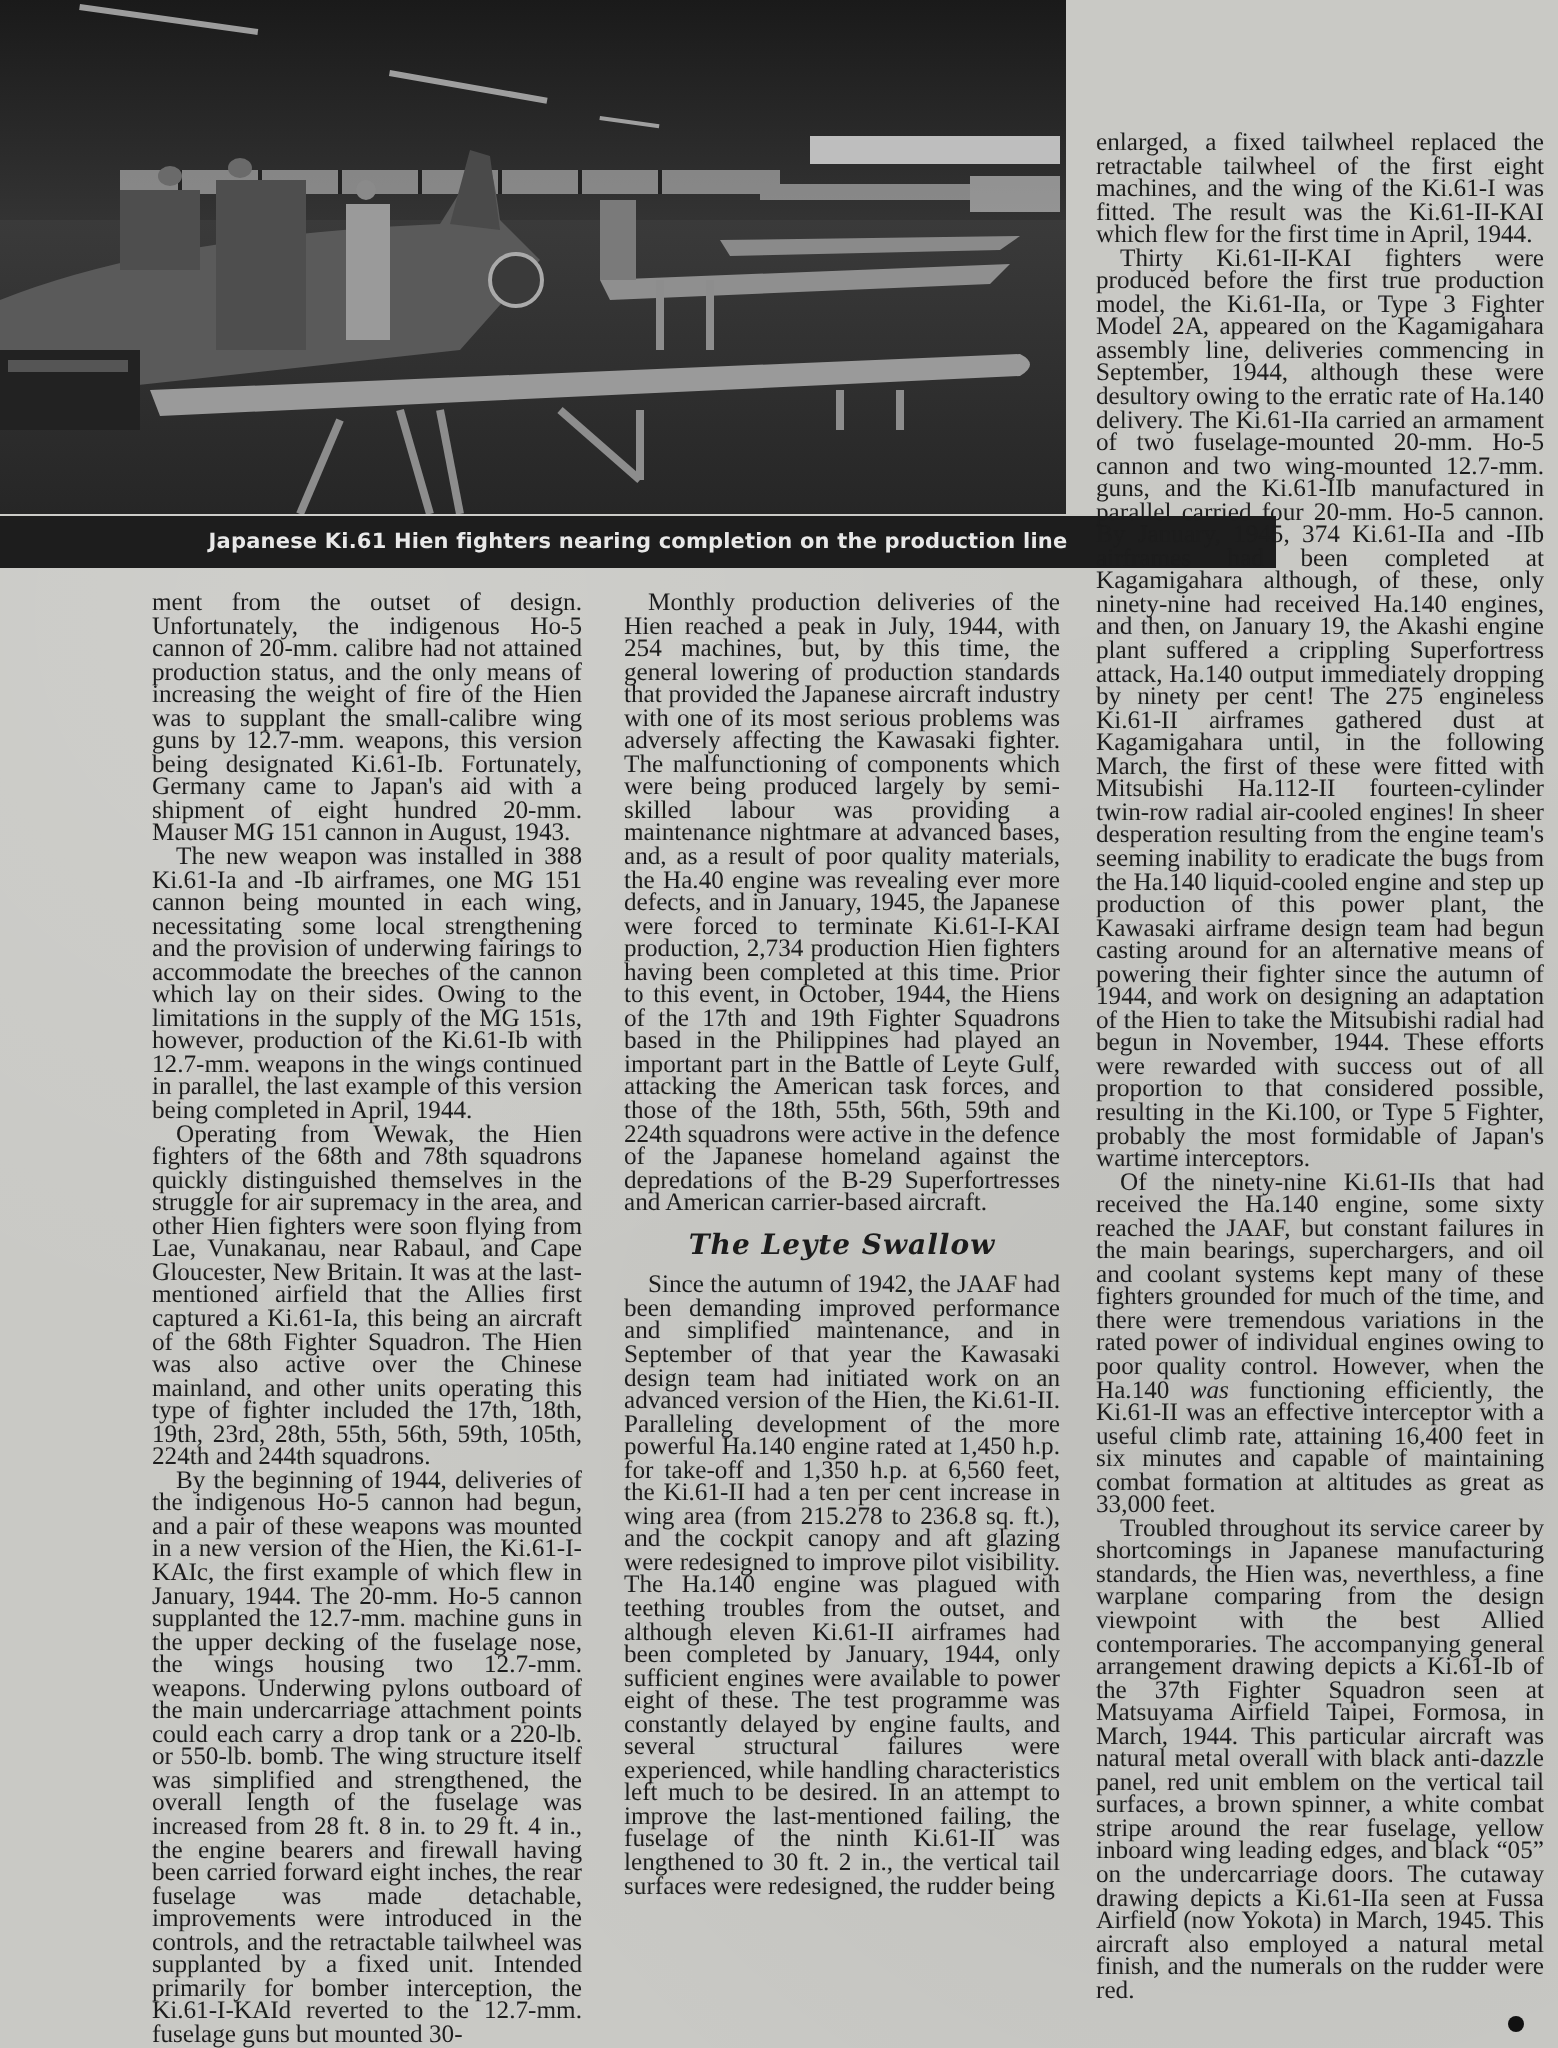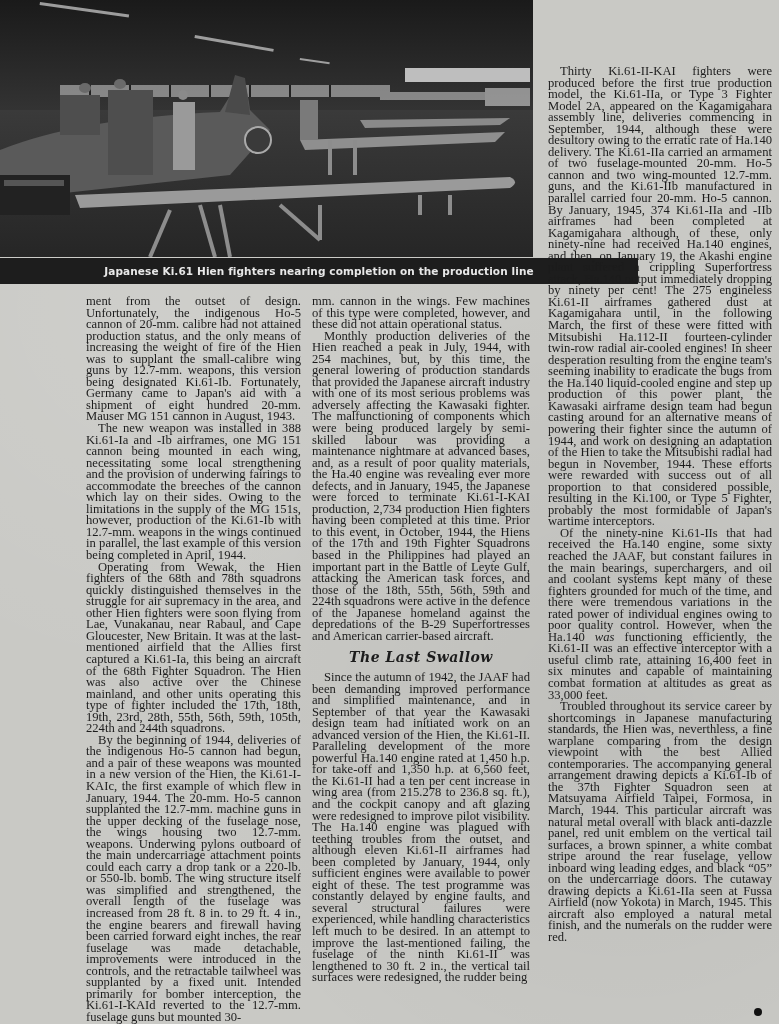--- a/index.html
+++ b/index.html
@@ -22,21 +22,21 @@
     font-family: "DejaVu Sans", sans-serif; font-weight: bold; font-size: 10.5px;
     display: flex; align-items: center; justify-content: center; padding-left: 0;
     letter-spacing: 0.1px;
   }
   .col {
     position: absolute; font-size: 12.6px; line-height: 11.55px;
     text-align: justify; hyphens: manual;
   }
   .col p { margin: 0; text-indent: 12px; }
   .col p.noindent { text-indent: 0; }
-  #col1 { left: 86px; top: 296px; width: 215px; }
+  #col1 { left: 76px; top: 296px; width: 215px; }
   #col2 { left: 312px; top: 296px; width: 218px; }
   #col3 { left: 548px; top: 66px; width: 224px; }
   .heading {
     font-family: "DejaVu Serif", serif; font-weight: bold; font-style: italic;
     font-size: 14px; text-align: center; margin: 10px 0 8px 0; text-indent: 0;
     letter-spacing: 0.5px;
   }
   .end-mark {
     position: absolute; left: 754px; top: 1008px; width: 8px; height: 8px;
     border-radius: 50%; background: #111;
@@ -123,25 +123,25 @@
 <div class="caption-bar">Japanese Ki.61 Hien fighters nearing completion on the production line</div>
 
 <div class="col" id="col1">
   <p class="noindent">ment from the outset of design. Unfortunately, the indigenous Ho-5 cannon of 20-mm. calibre had not attained production status, and the only means of increasing the weight of fire of the Hien was to supplant the small-calibre wing guns by 12.7-mm. weapons, this version being designated Ki.61-Ib. Fortunately, Germany came to Japan's aid with a shipment of eight hundred 20-mm. Mauser MG 151 cannon in August, 1943.</p>
   <p>The new weapon was installed in 388 Ki.61-Ia and -Ib airframes, one MG 151 cannon being mounted in each wing, necessitating some local strengthening and the provision of underwing fairings to accommodate the breeches of the cannon which lay on their sides. Owing to the limitations in the supply of the MG 151s, however, production of the Ki.61-Ib with 12.7-mm. weapons in the wings continued in parallel, the last example of this version being completed in April, 1944.</p>
   <p>Operating from Wewak, the Hien fighters of the 68th and 78th squadrons quickly distinguished themselves in the struggle for air supremacy in the area, and other Hien fighters were soon flying from Lae, Vunakanau, near Rabaul, and Cape Gloucester, New Britain. It was at the last-mentioned airfield that the Allies first captured a Ki.61-Ia, this being an aircraft of the 68th Fighter Squadron. The Hien was also active over the Chinese mainland, and other units operating this type of fighter included the 17th, 18th, 19th, 23rd, 28th, 55th, 56th, 59th, 105th, 224th and 244th squadrons.</p>
   <p>By the beginning of 1944, deliveries of the indigenous Ho-5 cannon had begun, and a pair of these weapons was mounted in a new version of the Hien, the Ki.61-I-KAIc, the first example of which flew in January, 1944. The 20-mm. Ho-5 cannon supplanted the 12.7-mm. machine guns in the upper decking of the fuselage nose, the wings housing two 12.7-mm. weapons. Underwing pylons outboard of the main undercarriage attachment points could each carry a drop tank or a 220-lb. or 550-lb. bomb. The wing structure itself was simplified and strengthened, the overall length of the fuselage was increased from 28 ft. 8 in. to 29 ft. 4 in., the engine bearers and firewall having been carried forward eight inches, the rear fuselage was made detachable, improvements were introduced in the controls, and the retractable tailwheel was supplanted by a fixed unit. Intended primarily for bomber interception, the Ki.61-I-KAId reverted to the 12.7-mm. fuselage guns but mounted 30-</p>
 </div>
 
 <div class="col" id="col2">
-  <p class="noindent">mm. cannon in the wings. Few machines of this type were completed, however, and these did not attain operational status.</p>
   <p>Monthly production deliveries of the Hien reached a peak in July, 1944, with 254 machines, but, by this time, the general lowering of production standards that provided the Japanese aircraft industry with one of its most serious problems was adversely affecting the Kawasaki fighter. The malfunctioning of components which were being produced largely by semi-skilled labour was providing a maintenance nightmare at advanced bases, and, as a result of poor quality materials, the Ha.40 engine was revealing ever more defects, and in January, 1945, the Japanese were forced to terminate Ki.61-I-KAI production, 2,734 production Hien fighters having been completed at this time. Prior to this event, in October, 1944, the Hiens of the 17th and 19th Fighter Squadrons based in the Philippines had played an important part in the Battle of Leyte Gulf, attacking the American task forces, and those of the 18th, 55th, 56th, 59th and 224th squadrons were active in the defence of the Japanese homeland against the depredations of the B-29 Superfortresses and American carrier-based aircraft.</p>
-  <div class="heading">The Last Swallow</div>
+  <div class="heading">The Leyte Swallow</div>
   <p>Since the autumn of 1942, the JAAF had been demanding improved performance and simplified maintenance, and in September of that year the Kawasaki design team had initiated work on an advanced version of the Hien, the Ki.61-II. Paralleling development of the more powerful Ha.140 engine rated at 1,450 h.p. for take-off and 1,350 h.p. at 6,560 feet, the Ki.61-II had a ten per cent increase in wing area (from 215.278 to 236.8 sq. ft.), and the cockpit canopy and aft glazing were redesigned to improve pilot visibility. The Ha.140 engine was plagued with teething troubles from the outset, and although eleven Ki.61-II airframes had been completed by January, 1944, only sufficient engines were available to power eight of these. The test programme was constantly delayed by engine faults, and several structural failures were experienced, while handling characteristics left much to be desired. In an attempt to improve the last-mentioned failing, the fuselage of the ninth Ki.61-II was lengthened to 30 ft. 2 in., the vertical tail surfaces were redesigned, the rudder being</p>
 </div>
 
 <div class="col" id="col3">
+  <p class="noindent">enlarged, a fixed tailwheel replaced the retractable tailwheel of the first eight machines, and the wing of the Ki.61-I was fitted. The result was the Ki.61-II-KAI which flew for the first time in April, 1944.</p>
   <p>Thirty Ki.61-II-KAI fighters were produced before the first true production model, the Ki.61-IIa, or Type 3 Fighter Model 2A, appeared on the Kagamigahara assembly line, deliveries commencing in September, 1944, although these were desultory owing to the erratic rate of Ha.140 delivery. The Ki.61-IIa carried an armament of two fuselage-mounted 20-mm. Ho-5 cannon and two wing-mounted 12.7-mm. guns, and the Ki.61-IIb manufactured in parallel carried four 20-mm. Ho-5 cannon. By January, 1945, 374 Ki.61-IIa and -IIb airframes had been completed at Kagamigahara although, of these, only ninety-nine had received Ha.140 engines, and then, on January 19, the Akashi engine plant suffered a crippling Superfortress attack, Ha.140 output immediately dropping by ninety per cent! The 275 engineless Ki.61-II airframes gathered dust at Kagamigahara until, in the following March, the first of these were fitted with Mitsubishi Ha.112-II fourteen-cylinder twin-row radial air-cooled engines! In sheer desperation resulting from the engine team's seeming inability to eradicate the bugs from the Ha.140 liquid-cooled engine and step up production of this power plant, the Kawasaki airframe design team had begun casting around for an alternative means of powering their fighter since the autumn of 1944, and work on designing an adaptation of the Hien to take the Mitsubishi radial had begun in November, 1944. These efforts were rewarded with success out of all proportion to that considered possible, resulting in the Ki.100, or Type 5 Fighter, probably the most formidable of Japan's wartime interceptors.</p>
   <p><span>Of the ninety-nine Ki.61-IIs that had received the Ha.140 engine, some sixty reached the JAAF, but constant failures in the main bearings, superchargers, and oil and coolant systems kept many of these fighters grounded for much of the time, and there were tremendous variations in the rated power of individual engines owing to poor quality control. However, when the Ha.140 </span><em>was</em><span> functioning efficiently, the Ki.61-II was an effective interceptor with a useful climb rate, attaining 16,400 feet in six minutes and capable of maintaining combat formation at altitudes as great as 33,000 feet.</span></p>
   <p>Troubled throughout its service career by shortcomings in Japanese manufacturing standards, the Hien was, neverthless, a fine warplane comparing from the design viewpoint with the best Allied contemporaries. The accompanying general arrangement drawing depicts a Ki.61-Ib of the 37th Fighter Squadron seen at Matsuyama Airfield Taipei, Formosa, in March, 1944. This particular aircraft was natural metal overall with black anti-dazzle panel, red unit emblem on the vertical tail surfaces, a brown spinner, a white combat stripe around the rear fuselage, yellow inboard wing leading edges, and black “05” on the undercarriage doors. The cutaway drawing depicts a Ki.61-IIa seen at Fussa Airfield (now Yokota) in March, 1945. This aircraft also employed a natural metal finish, and the numerals on the rudder were red.</p>
 </div>
 
 <div class="end-mark"></div>
 
 </body></html>

